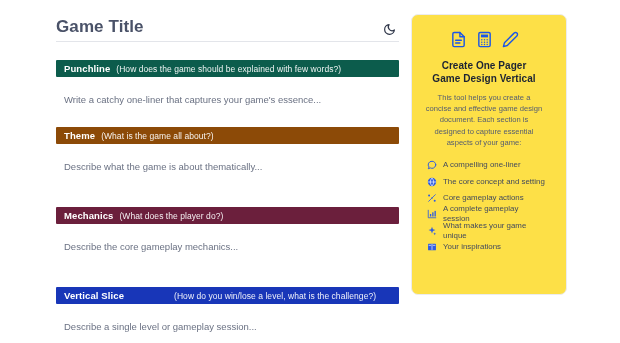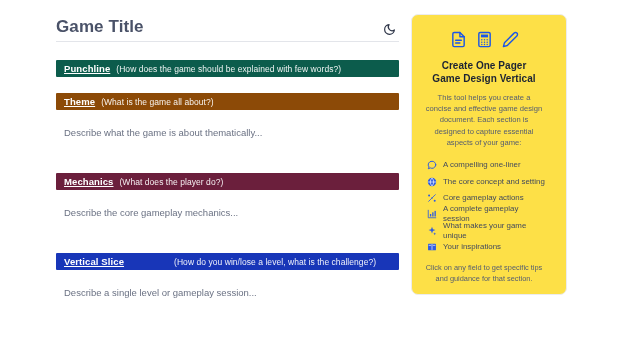--- a/index.html
+++ b/index.html
@@ -69,21 +69,20 @@
     align-items: center;
     padding-left: 8px;
     box-sizing: border-box;
     color: #ffffff;
     cursor: pointer;
   }
   .section-name {
     font-size: 9.5px;
     font-weight: bold;
     letter-spacing: 0.1px;
-    text-decoration: underline;
   }
   .section-hint {
     font-size: 8.5px;
     font-weight: normal;
     margin-left: 6px;
     opacity: 0.93;
     letter-spacing: 0.05px;
   }
   .section-input {
     border: none;
@@ -196,20 +195,21 @@
           <path d="M21 12.79A9 9 0 1 1 11.21 3 7 7 0 0 0 21 12.79z"></path>
         </svg>
       </div>
     </div>
 
     <div class="section sec-punchline">
       <div class="section-bar" style="background: rgb(12, 92, 76);">
         <span class="section-name">Punchline</span>
         <span class="section-hint">(How does the game should be explained with few words?)</span>
       </div>
+      <input class="section-input" type="text" placeholder="Write a catchy one-liner that captures your game's essence..." style="">
     </div>
 
     <div class="section sec-theme">
       <div class="section-bar" style="background: rgb(140, 74, 7);">
         <span class="section-name">Theme</span>
         <span class="section-hint">(What is the game all about?)</span>
       </div>
       <input class="section-input" type="text" placeholder="Describe what the game is about thematically..." style="">
     </div>
 
@@ -335,17 +335,16 @@
             <line x1="12" y1="5" x2="12" y2="19"></line>
             <line x1="4" y1="8" x2="10" y2="8"></line>
             <line x1="14" y1="8" x2="20" y2="8"></line>
           </svg>
         </span>
         <span class="li-text">Your inspirations</span>
       </li>
 
     </ul>
 
-    <div class="info-footer">Click on any field to get specific tips and guidance for that section.</div>
 
   </div>
 
 </div>
 
 </body></html>

